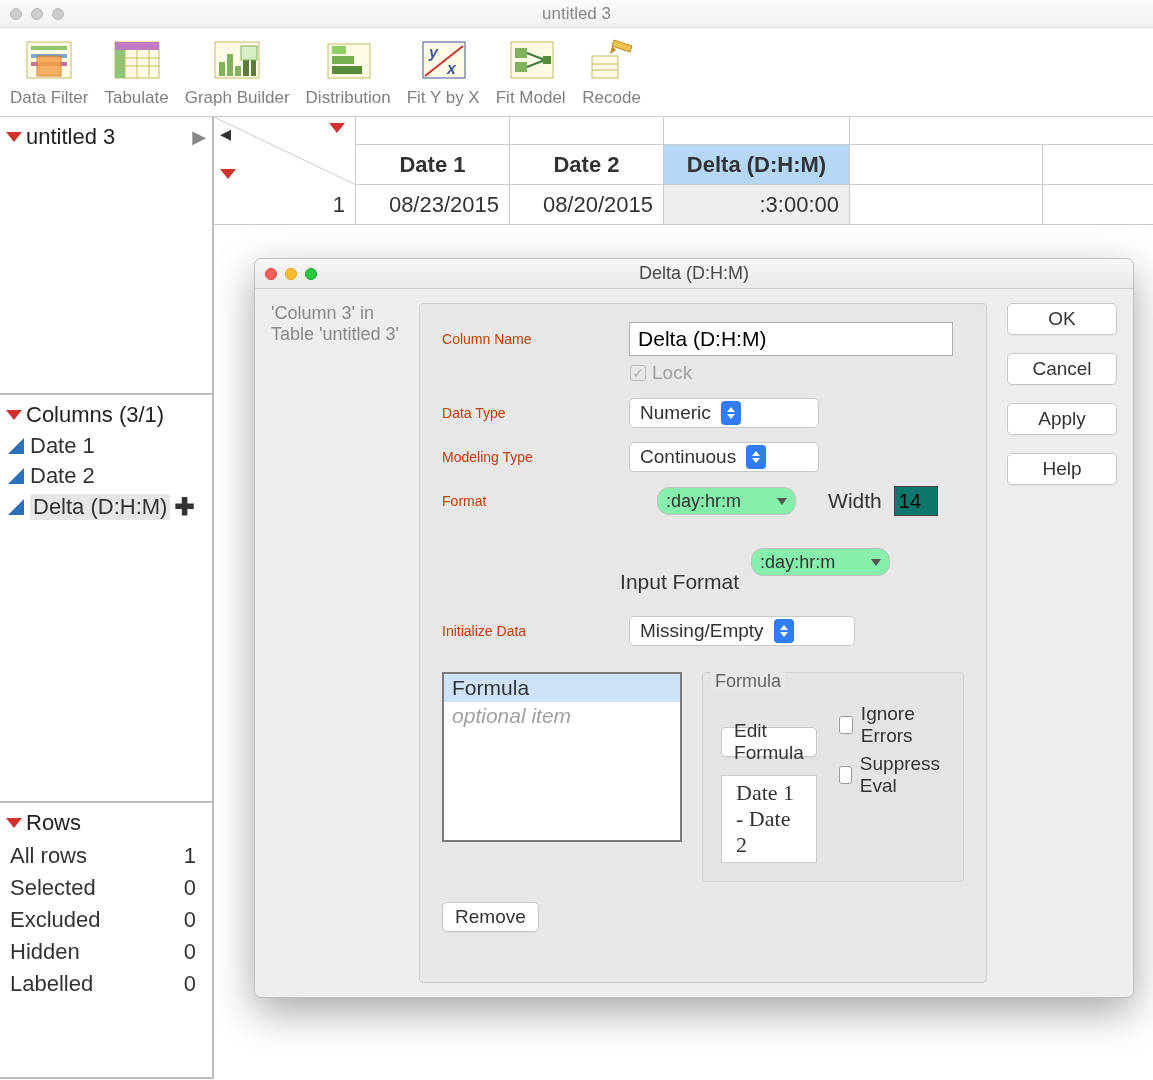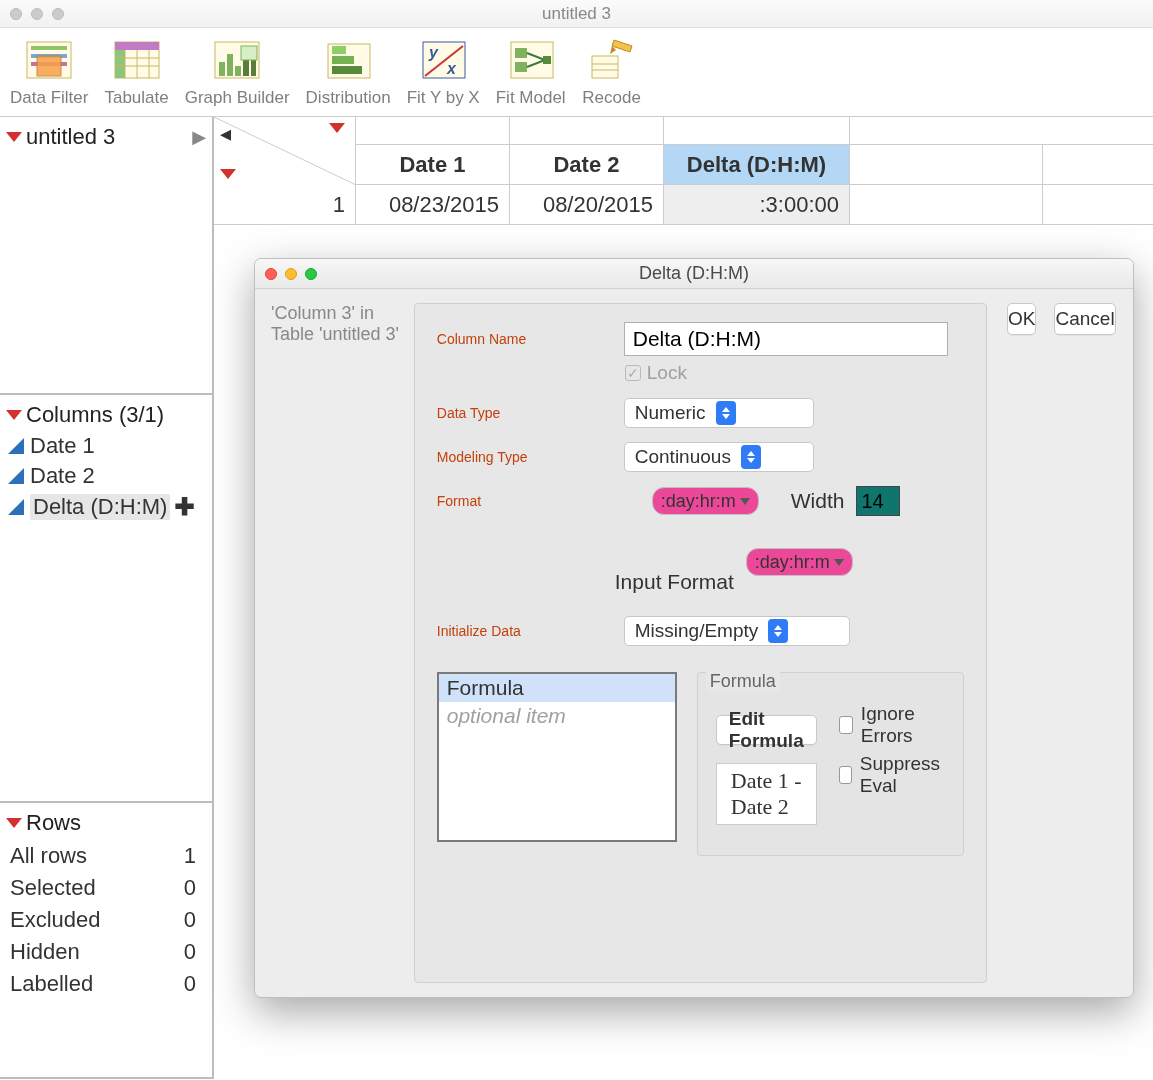--- a/index.html
+++ b/index.html
@@ -113,21 +113,21 @@
   .dlg-traffic { display:flex; gap:8px; padding-left:10px; z-index:2;}
   .dot.red{background:#ff5f57;border-color:#e24238;}
   .dot.yellow{background:#febc2e;border-color:#e0a018;}
   .dot.green{background:#28c840;border-color:#17a82f;}
   .dlg-body { display:flex; padding: 14px 16px; gap:20px; height:calc(100% - 30px);}
   .dlg-main {
     flex:1; background:#e7e7e7; border:1px solid #cfcfcf; border-radius:4px;
     padding: 18px 22px;
     display:flex; flex-direction:column;
   }
-  .dlg-side { width:110px; display:flex; flex-direction:row; gap:18px;}
+  .dlg-side { width:110px; display:flex; flex-direction:column; gap:18px;}
   .mac-btn {
     background:#fff; border:1px solid #c8c8c8; border-radius:5px;
     height:32px; font-size:19px; display:flex; align-items:center; justify-content:center;
     cursor:pointer; box-shadow:0 1px 0 rgba(0,0,0,0.04);
   }
   .mac-btn.small{height:30px; padding:0 12px; width:auto; display:inline-flex;}
   .dlg-hint { color:#888; font-size:18px; margin-bottom:10px;}
   .form-row { display:flex; align-items:center; gap:12px; margin-bottom:14px;}
   .form-row .lbl { width:175px; font-size:14px; color:#c2410c;}
   .txt-input {
@@ -140,23 +140,23 @@
     height:30px; display:inline-flex; align-items:center; padding:0 8px 0 10px;
     font-size:19px; position:relative; cursor:pointer;
   }
   .mac-select .arrows {
     width:20px; height:24px; background:#2f7cf6; border-radius:4px; margin-left:10px;
     display:flex; flex-direction:column; align-items:center; justify-content:center;
   }
   .mac-select .arrows::before{content:""; border-left:4px solid transparent;border-right:4px solid transparent;border-bottom:5px solid #fff; margin-bottom:2px;}
   .mac-select .arrows::after{content:""; border-left:4px solid transparent;border-right:4px solid transparent;border-top:5px solid #fff;}
   .mac-popup {
-    background:#ec4899; border:1px solid #c0c0c0; border-radius:12px;
+    background:#86efac; border:1px solid #c0c0c0; border-radius:12px;
     height:28px; display:inline-flex; align-items:center; padding:0 8px;
-    font-size:18px; cursor:pointer;
+    font-size:18px; cursor:pointer;gap:32px;
   }
   .mac-popup .caret { margin-left:4px; width:0;height:0;border-left:5px solid transparent;border-right:5px solid transparent;border-top:7px solid #555;}
   .lock-row { margin-left:188px; margin-top:-8px; margin-bottom:14px; color:#a0a0a0; font-size:19px; display:flex; align-items:center; gap:6px;}
   .lock-row .cb { width:16px; height:16px; border:1px solid #bbb; border-radius:3px; display:inline-flex; align-items:center; justify-content:center; color:#aaa; font-size:14px;}
   .sub-indent { margin-left:178px;}
   .columns-panel { display:flex; gap:20px; margin-top:12px; align-items:flex-start;}
   .prop-list {
     width:240px; height:170px; background:#fff; border:2px solid #7a7a7a;
     font-size:21px; overflow:hidden;
   }
@@ -440,36 +440,39 @@
         </div>
         <div class="columns-panel">
           <div class="prop-list">
             <div class="item-sel">Formula</div>
             <div class="item-opt">optional item</div>
           </div>
           <div class="formula-group">
             <span class="group-label">Formula</span>
             <div class="formula-body">
               <div>
-                <div class="mac-btn small" style="margin-top:12px;font-weight:bold;">Edit Formula</div>
+                <div class="mac-btn small" style="margin-top:24px;">Edit Formula</div>
                 <div class="formula-expr">Date 1 - Date 2</div>
               </div>
               <div>
                 <div class="fopt">
                   <span class="cb2"></span>
                   <span>Ignore Errors</span>
                 </div>
                 <div class="fopt">
                   <span class="cb2"></span>
                   <span>Suppress Eval</span>
                 </div>
               </div>
             </div>
           </div>
         </div>
+        <div class="remove-row">
+          <span class="mac-btn small">Remove</span>
+        </div>
       </div>
     </div>
     <div class="dlg-side">
       <div class="mac-btn">OK</div>
       <div class="mac-btn">Cancel</div>
       <div class="mac-btn">Apply</div>
       <div class="mac-btn">Help</div>
     </div>
   </div>
 </div>

